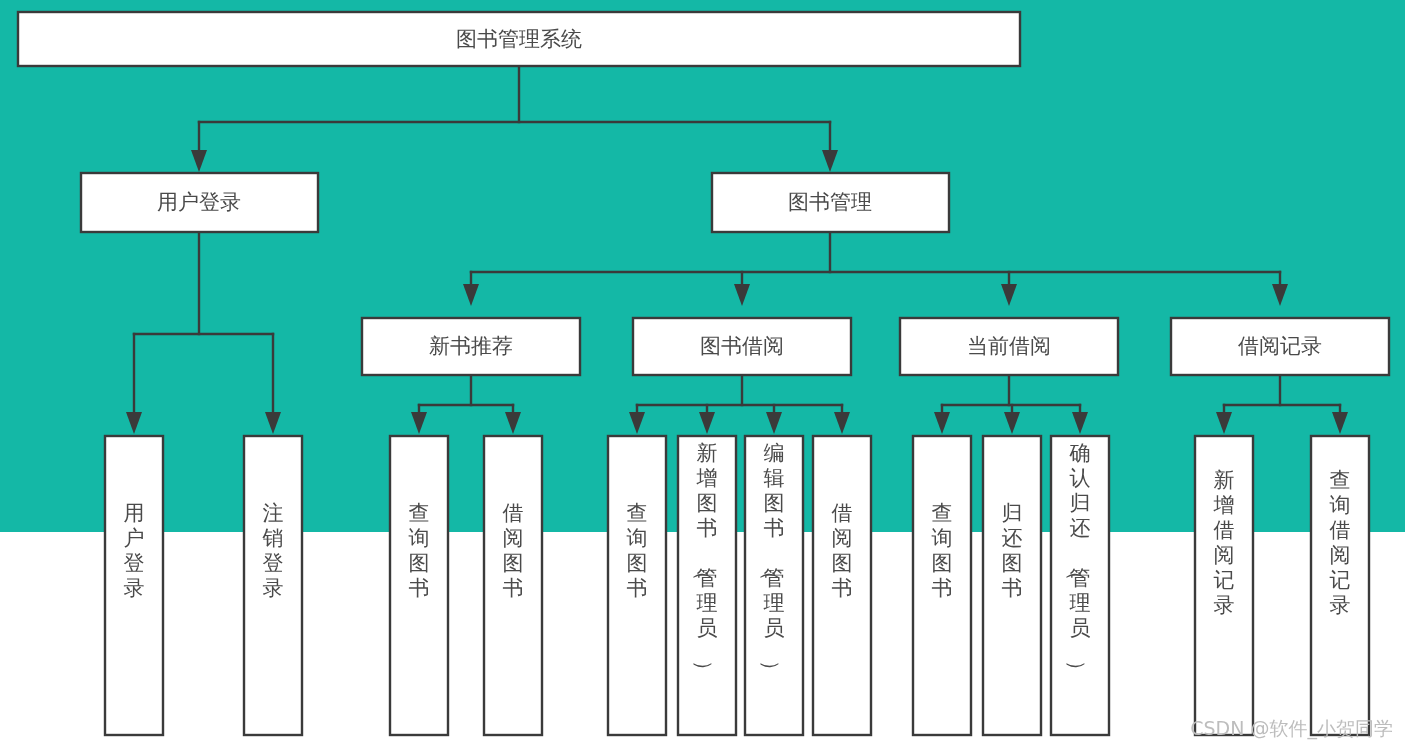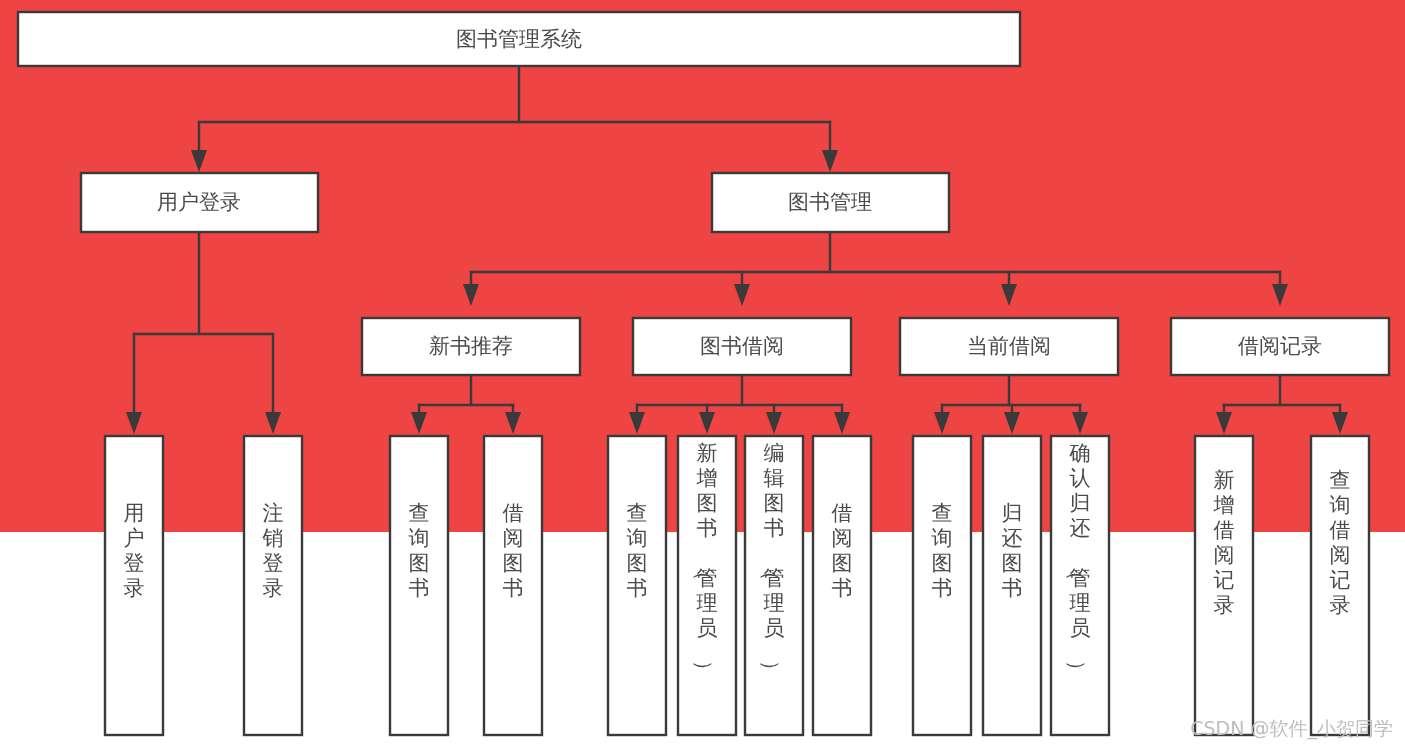--- a/index.html
+++ b/index.html
@@ -10,21 +10,21 @@
   body {
     width: 1405px;
     height: 747px;
     font-family: "DejaVu Sans", "Liberation Sans", sans-serif;
     overflow: hidden;
   }
   #diagram-root {
     position: relative;
     width: 1405px;
     height: 532px;
-    background: #ef4444;
+    background: #14b8a6;
   }
   svg#tree-svg {
     position: absolute;
     left: 0;
     top: 0;
     width: 1405px;
     height: 747px;
     display: block;
   }
   .node-box {

